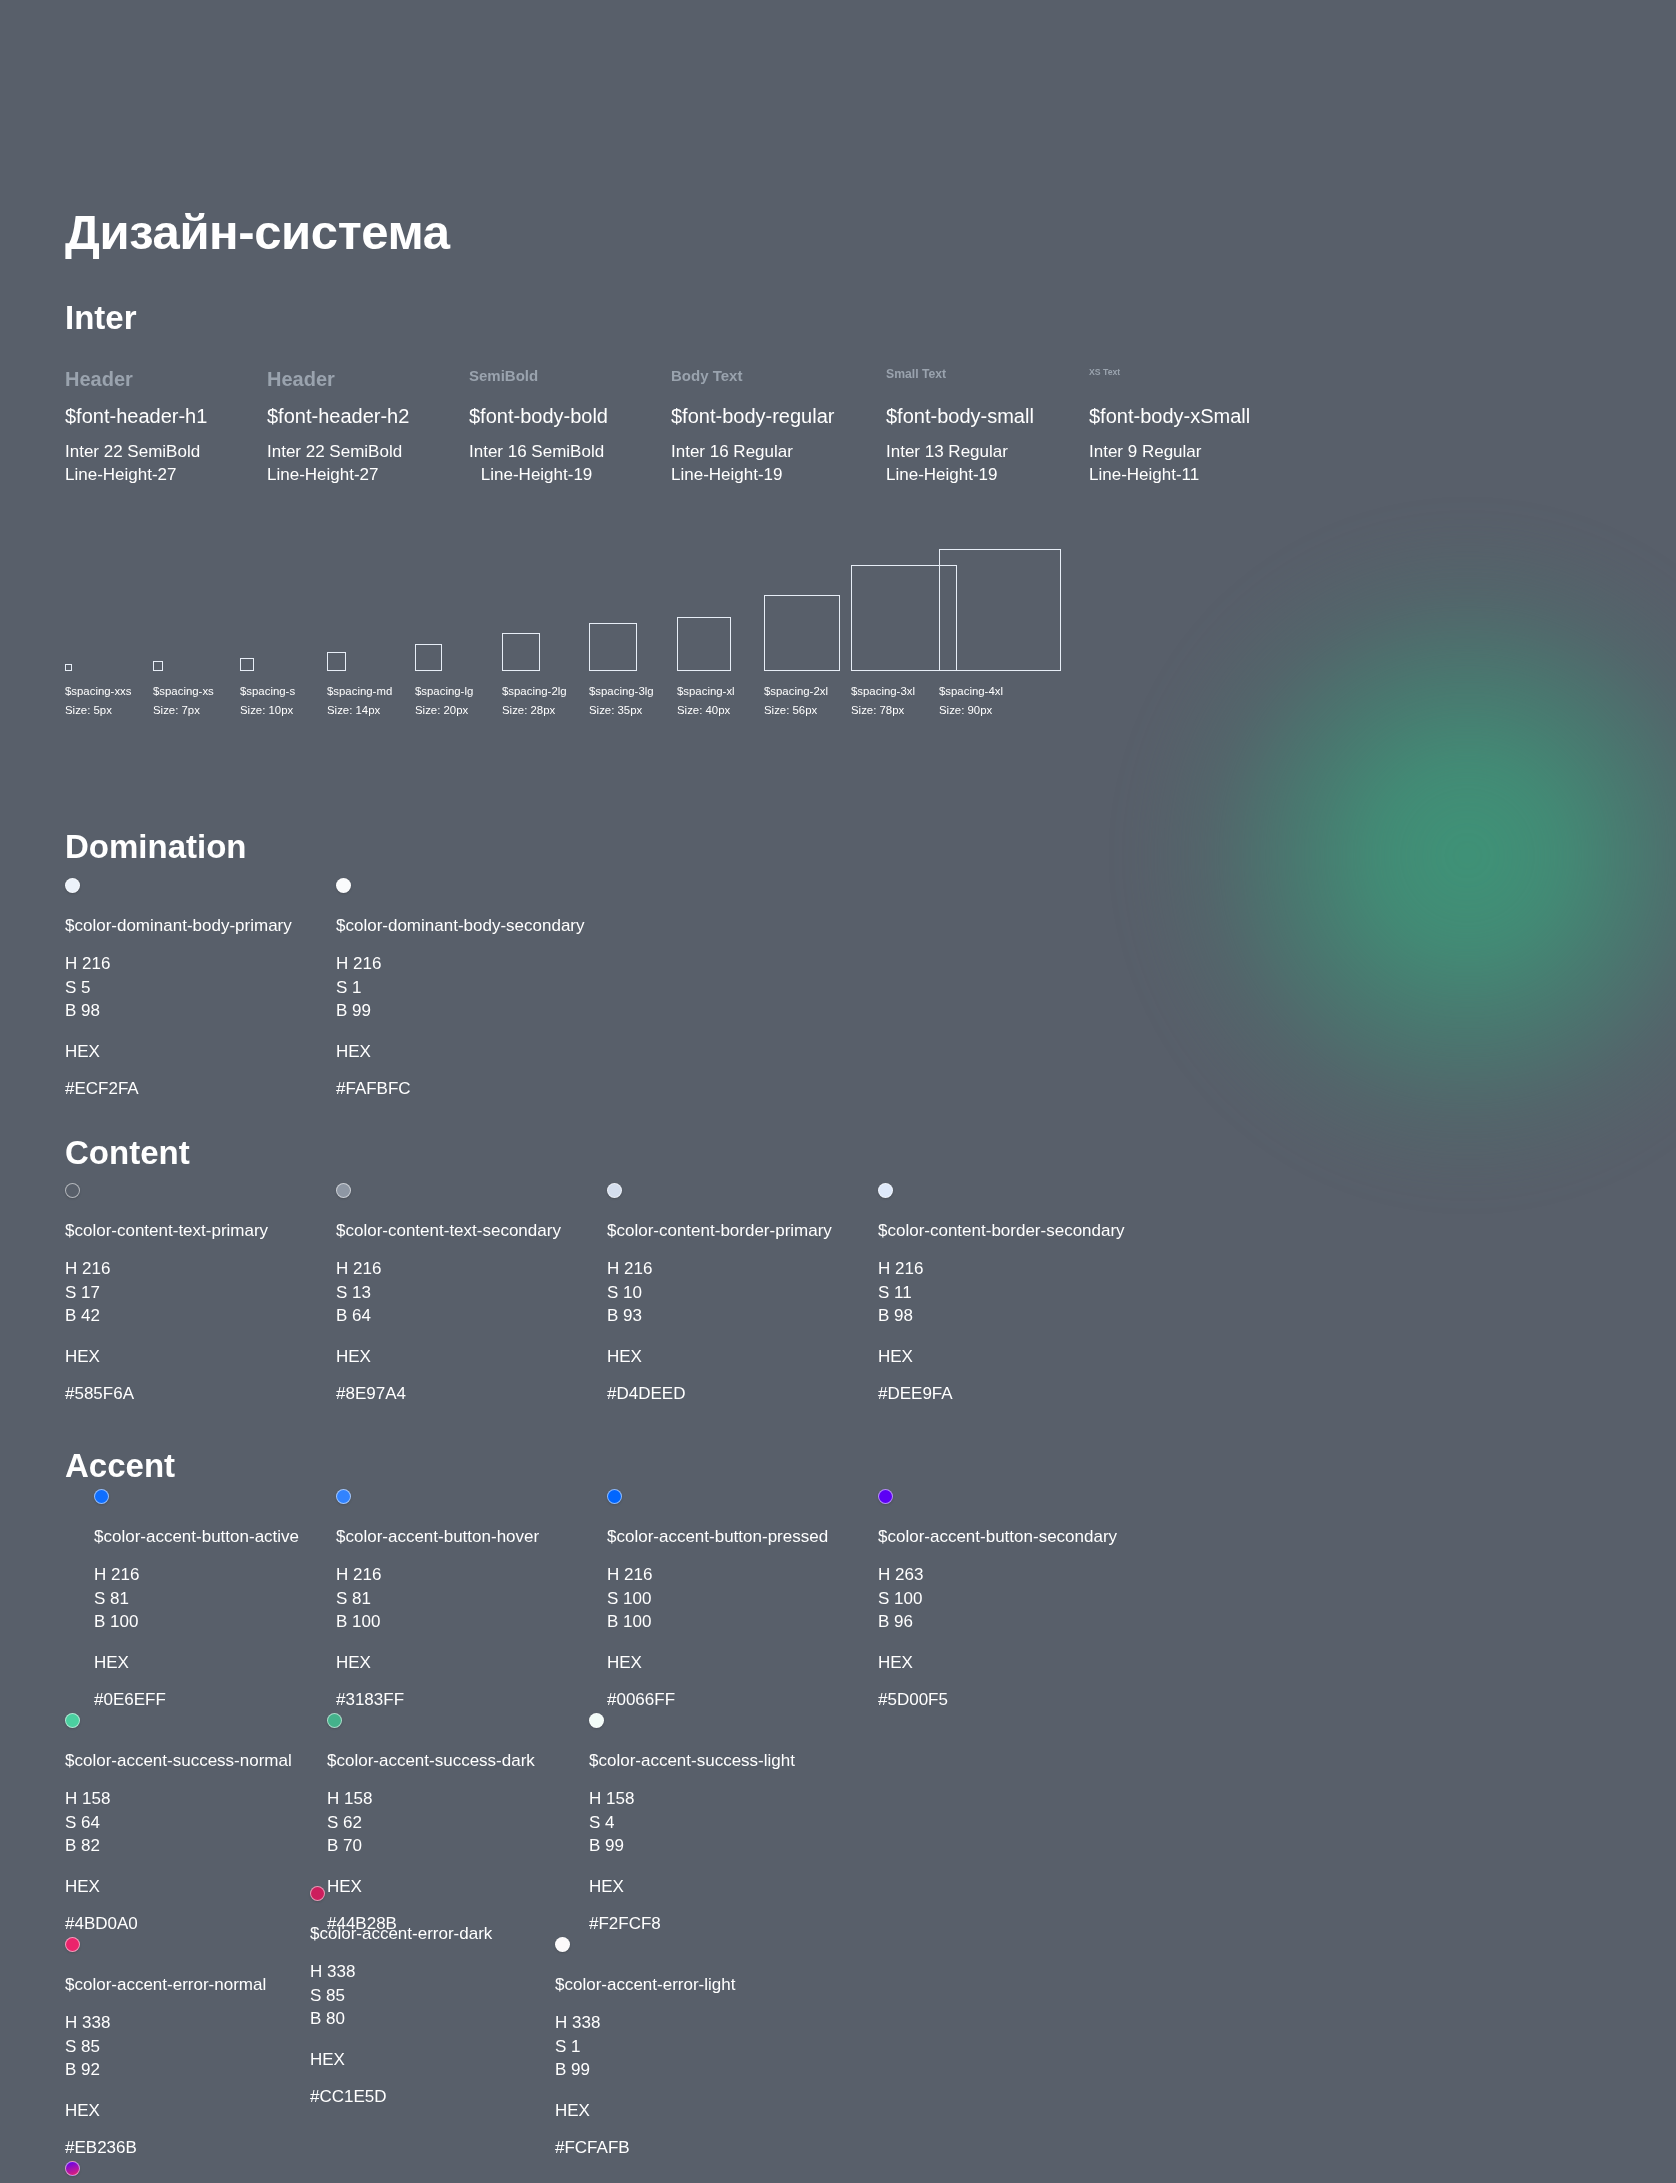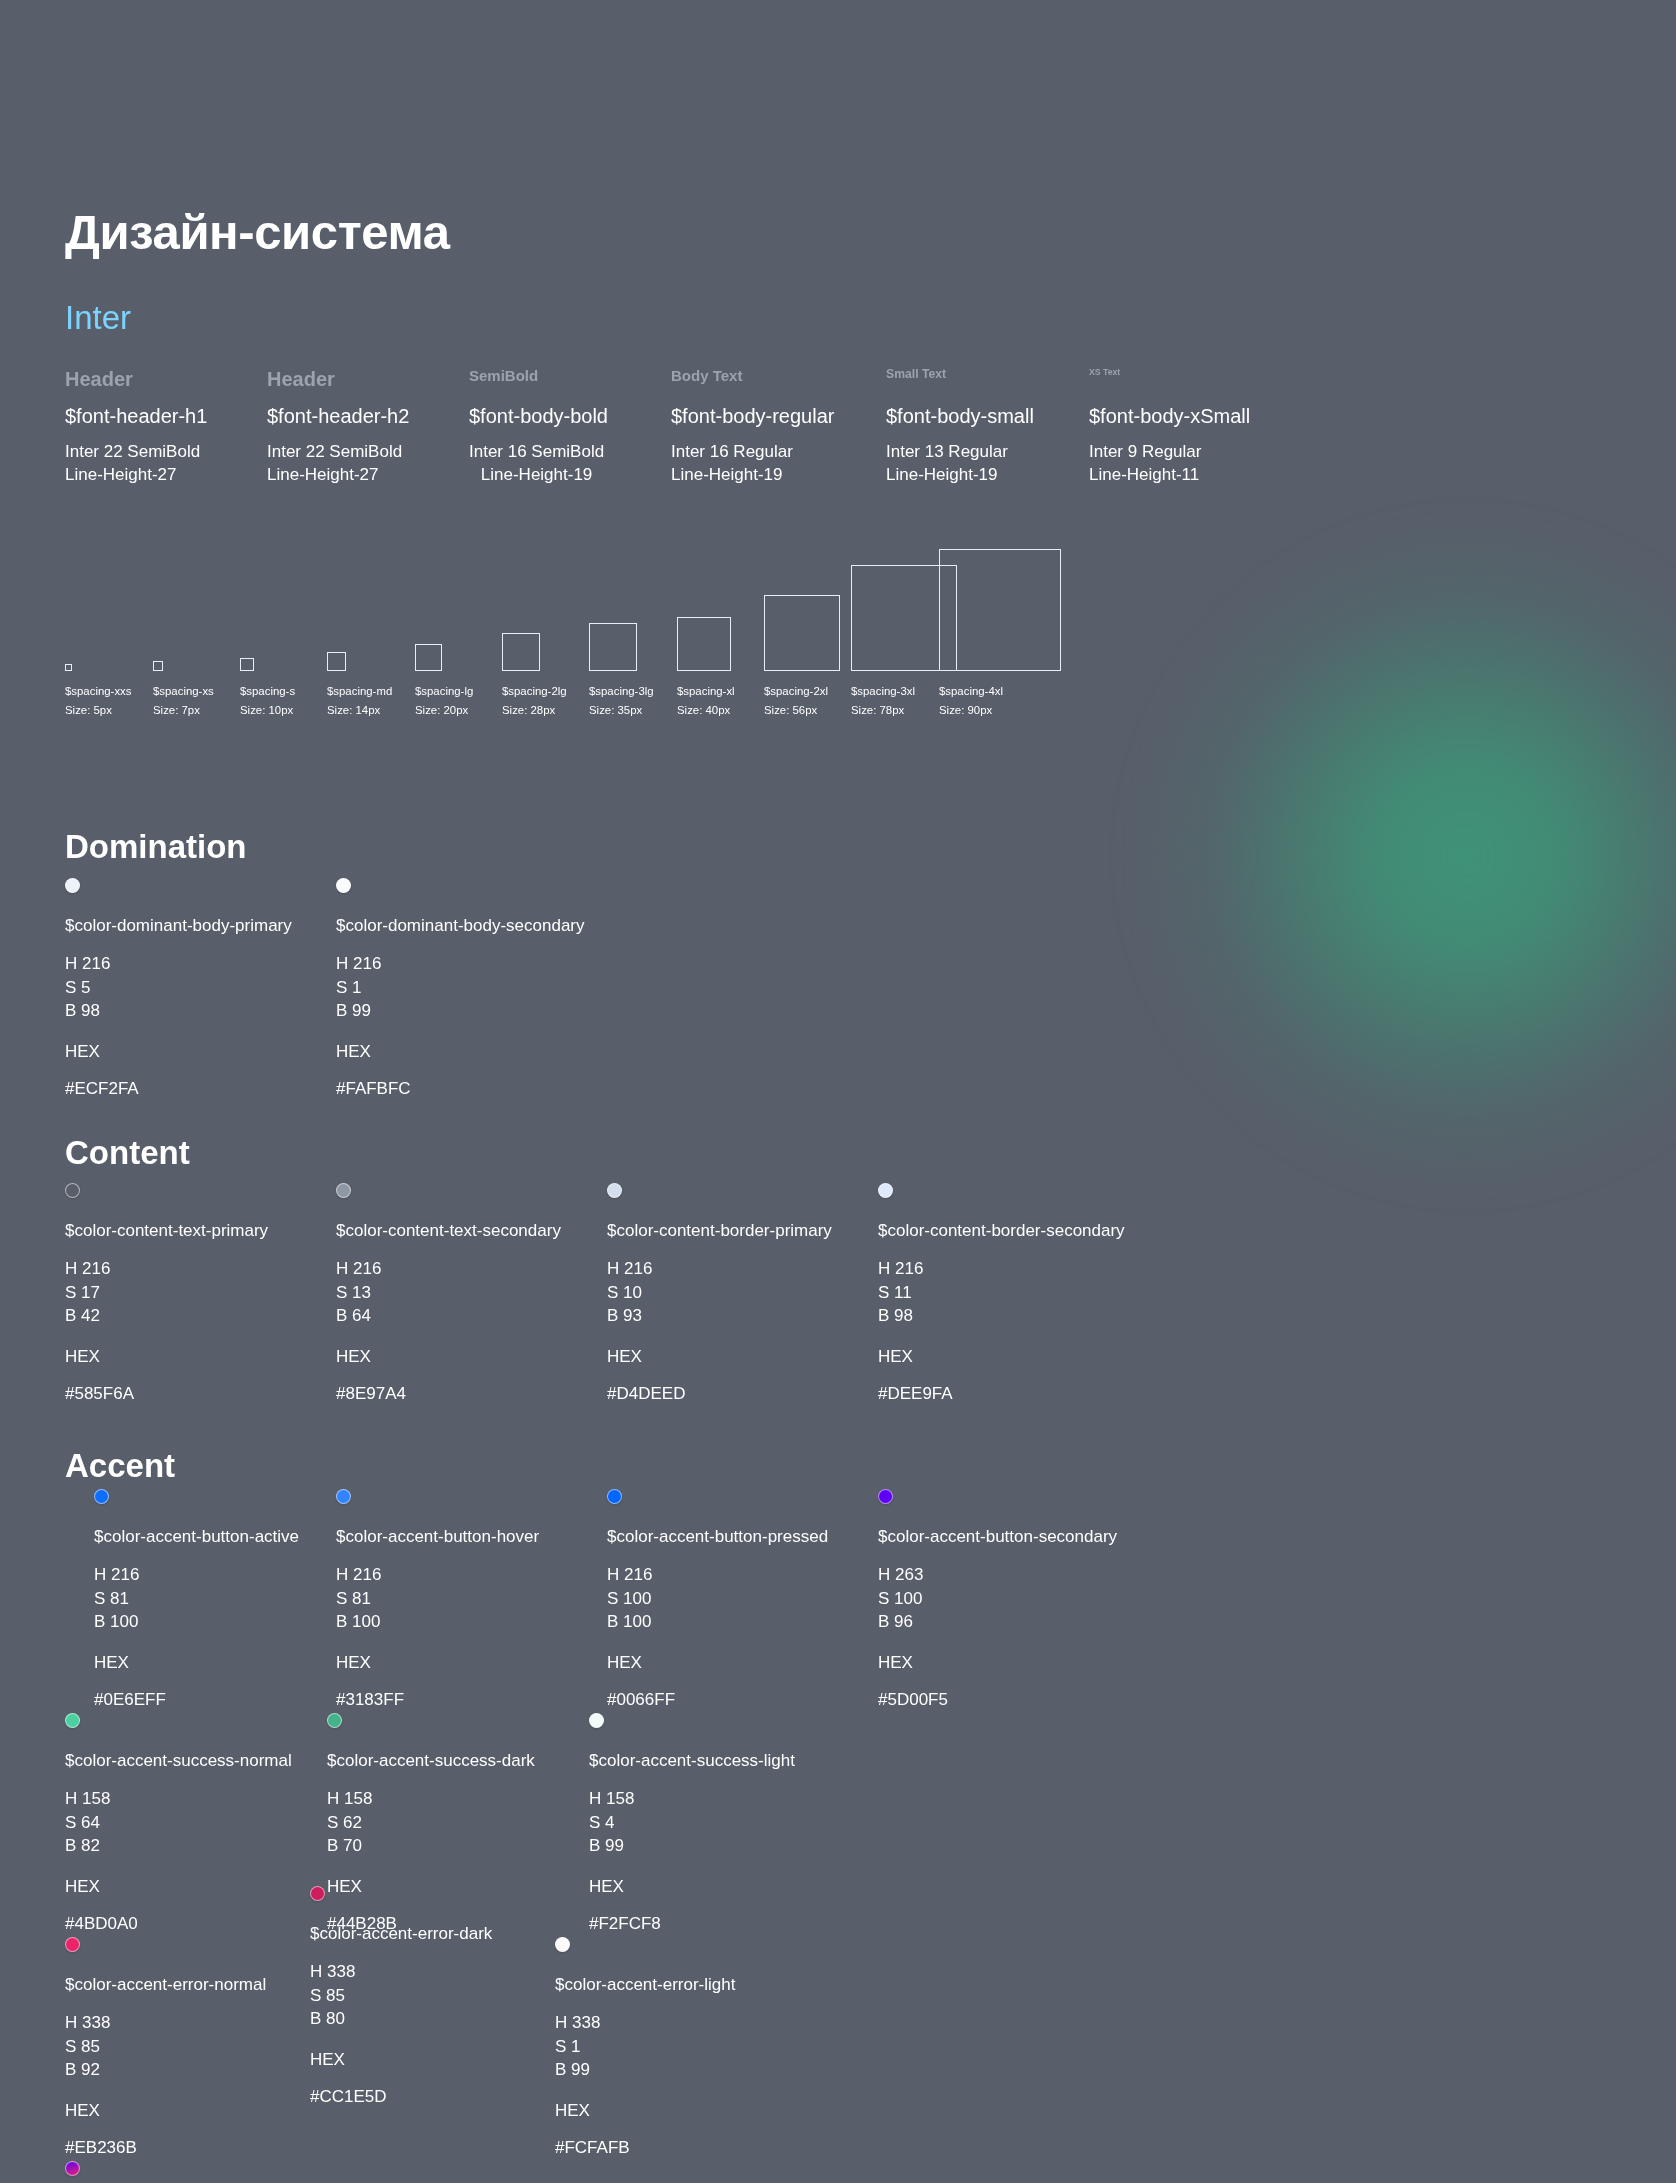--- a/index.html
+++ b/index.html
@@ -63,22 +63,22 @@
     font-size: 33px;
     font-weight: 700;
     color: #FFFFFF;
     line-height: 1;
   }
 
   .sub-title {
     position: absolute;
     left: 65px;
     font-size: 33px;
-    font-weight: 400;
-    color: #7dd3fc;
+    font-weight: 700;
+    color: #ffffff;
     line-height: 1;
   }
 
   
   .type-row { position: absolute; left: 0; top: 367px; width: 1359px; height: 131px; }
   .type-col { position: absolute; top: 0; }
   .type-sample {
     color: #9AA3AE;
     font-weight: 600;
     line-height: 1.2;

